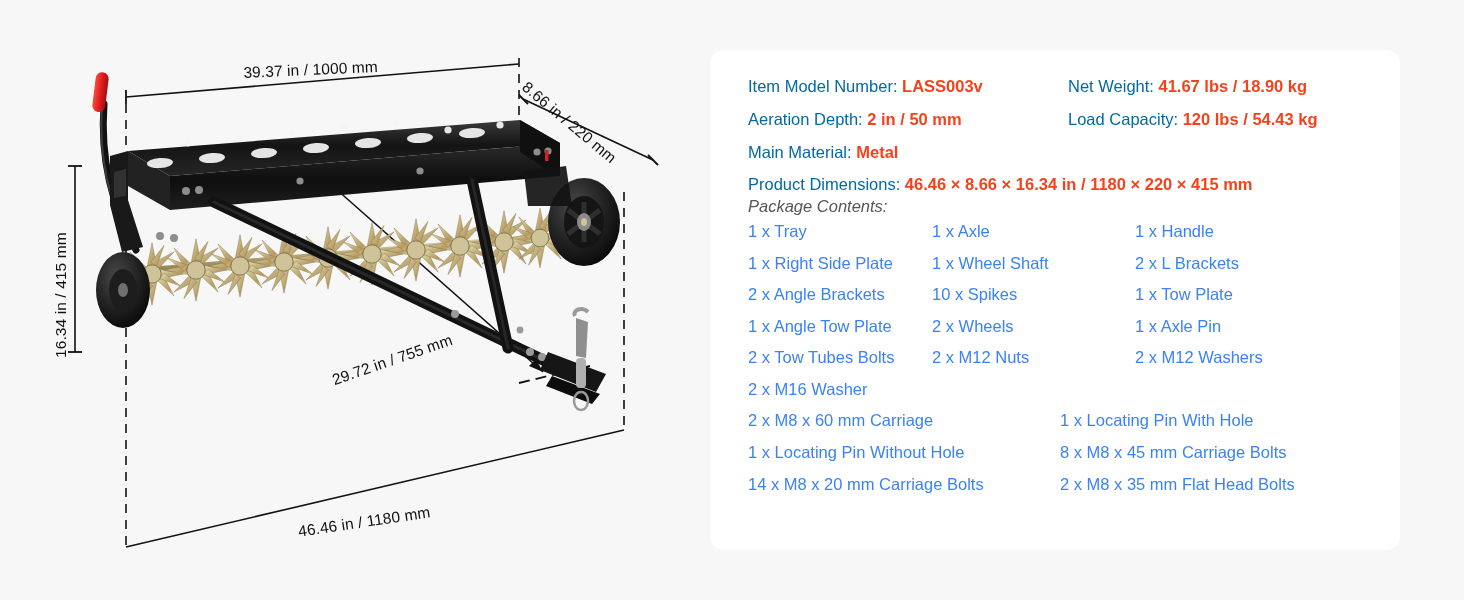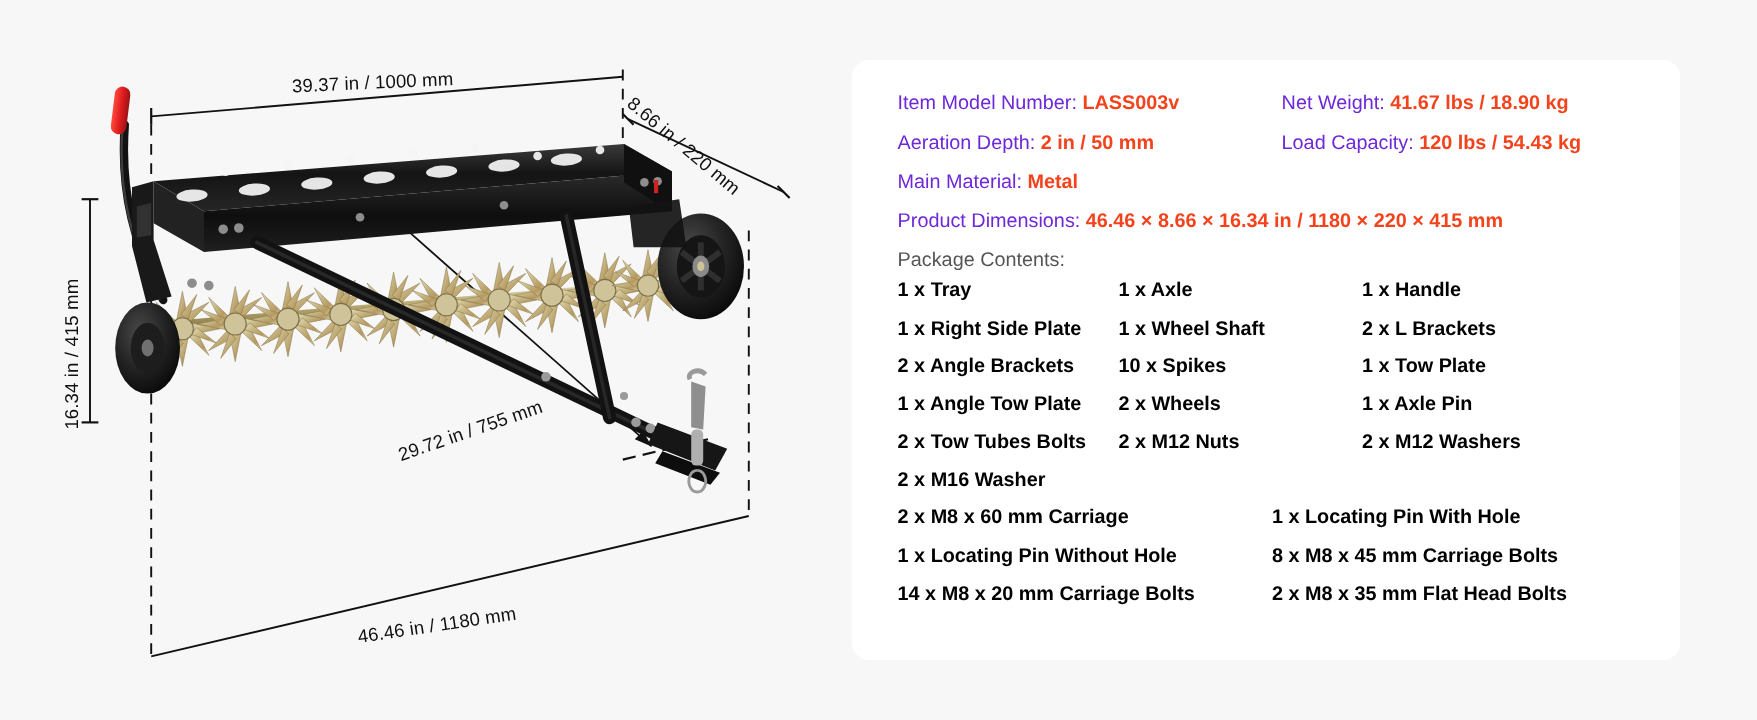--- a/index.html
+++ b/index.html
@@ -35,41 +35,41 @@
     background:#ffffff;border-radius:14px;
   }
   .spec-inner{padding:24px 0 0 38px;}
 
   .spec-grid{
     display:grid;
     grid-template-columns:320px auto;
     row-gap:8px;
   }
   .spec-row{font-size:16.5px;line-height:1.5;white-space:nowrap;}
-  .spec-label{color:#6d28d9;text-align:right;}
+  .spec-label{color:#0369a1;text-align:right;}
   .spec-value{color:#f4431c;font-weight:bold;}
   .spec-wide{grid-column:1 / span 2;font-size:16.5px;line-height:1.5;white-space:nowrap;}
 
   .pkg-title{
-    margin-top:11px;margin-bottom:3px;
-    font-size:16.5px;color:#555555;
+    margin-bottom:3px;
+    font-size:16.5px;color:#555555;font-style:italic;
   }
   .pkg-grid3{
     display:grid;
     grid-template-columns:184px 203px auto;
     row-gap:6px;
   }
   .pkg-grid2{
     display:grid;
     grid-template-columns:312px auto;
     row-gap:6px;
     margin-top:6px;
   }
   .pkg-item{
-    font-size:16.5px;color:#000000;font-weight:bold;
+    font-size:16.5px;color:#3b82f6;font-weight:normal;
     white-space:nowrap;line-height:1.55;
   }
 </style>
 </head>
 <body>
 
 <div class="page">
 
   <div class="product-pane">
 

